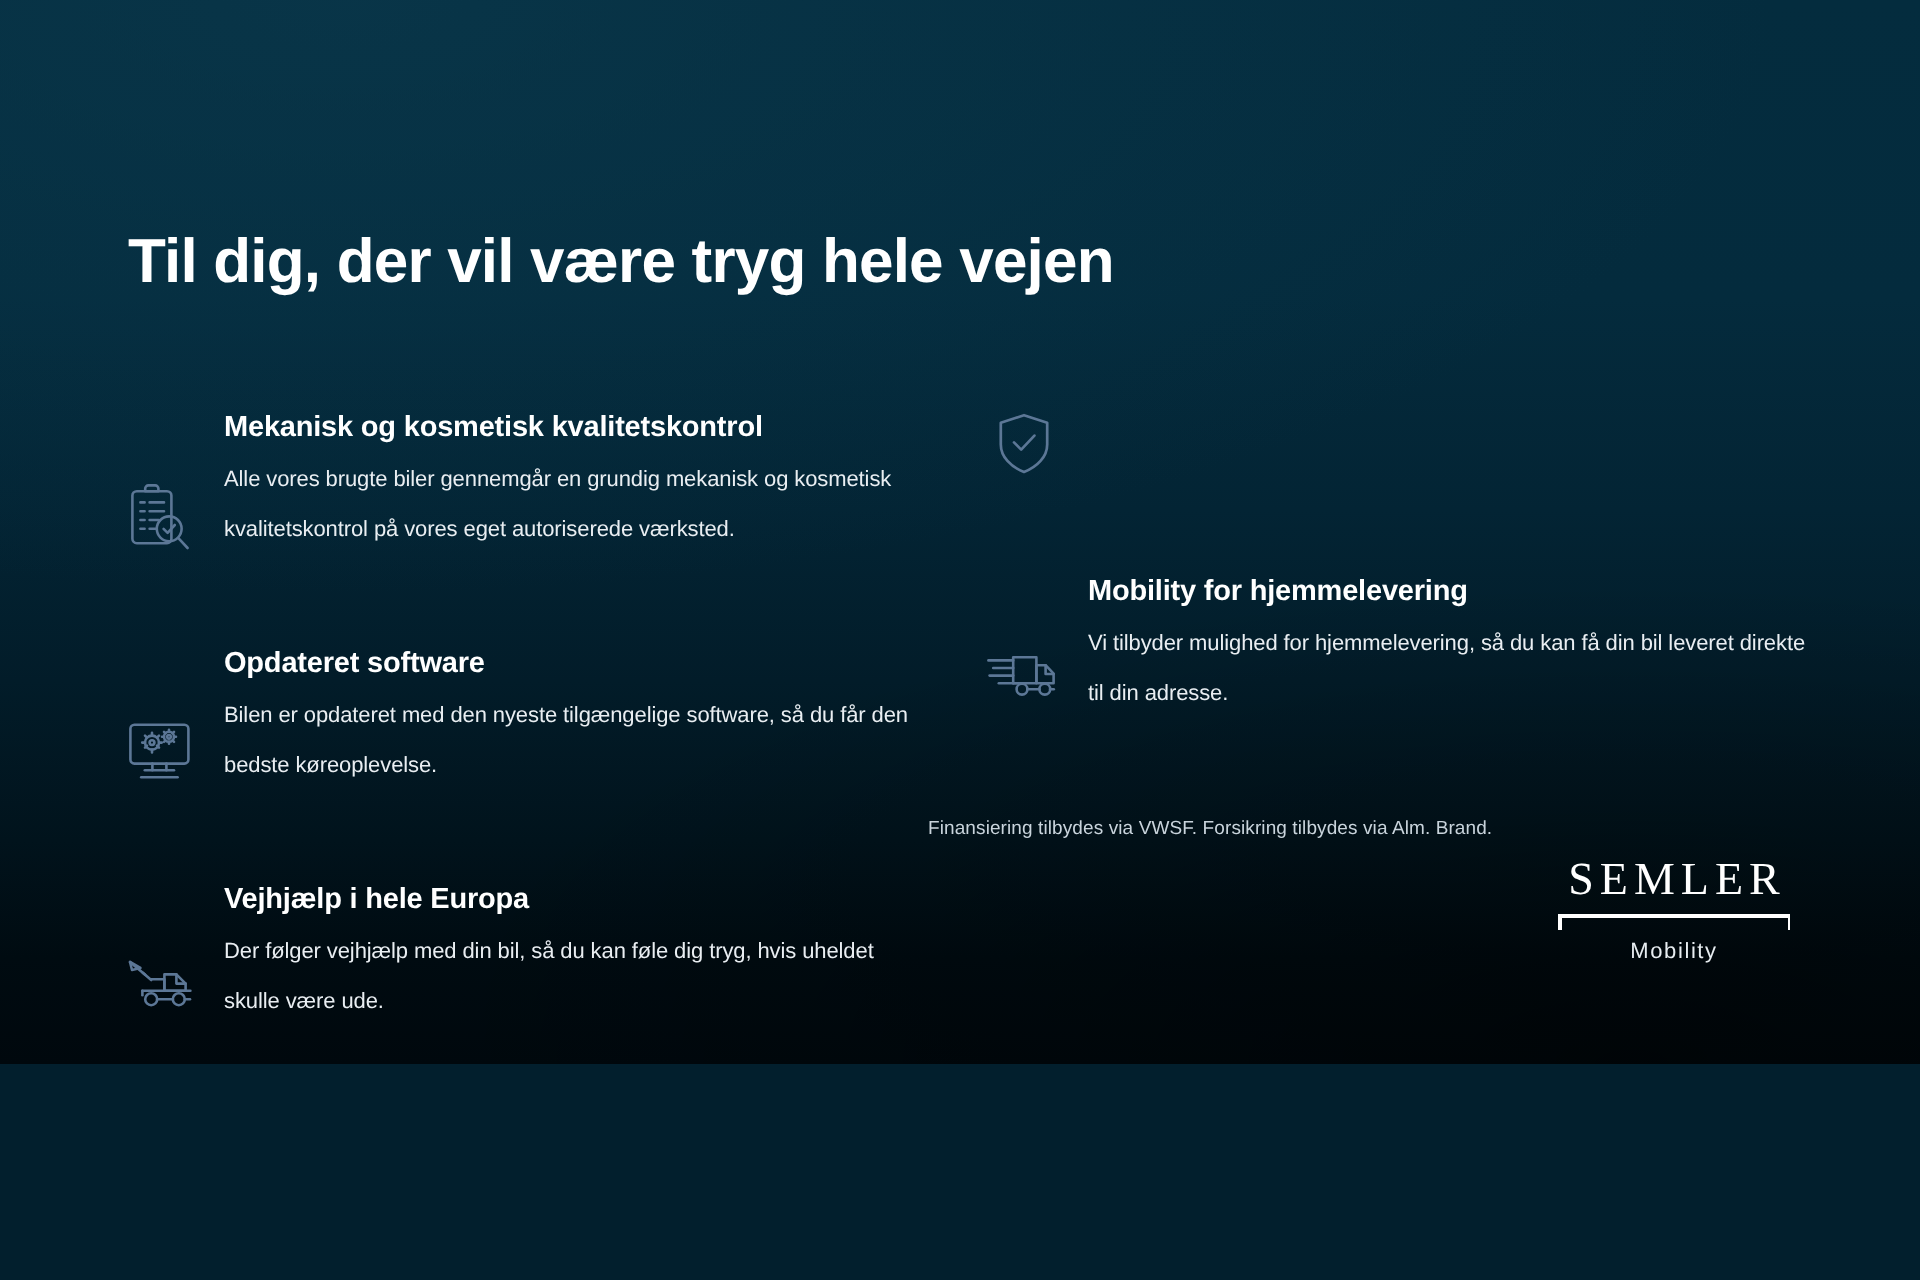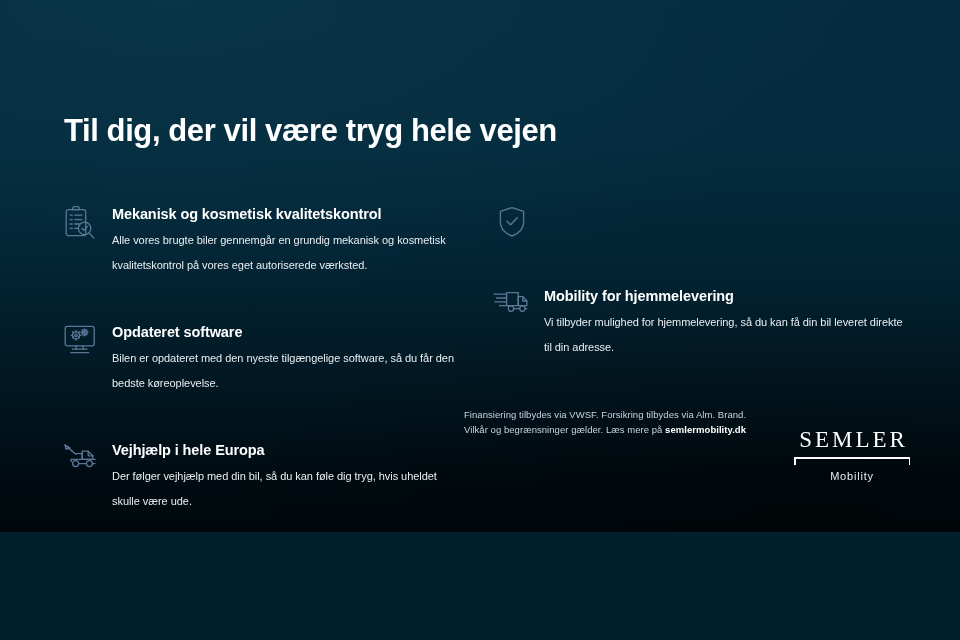--- a/index.html
+++ b/index.html
@@ -59,21 +59,21 @@
     left:56px; top:204px;
     width:860px;
   }
 
   .col { position:absolute; top:0; }
   .col-left  { left:0;   width:400px; }
   .col-right { left:432px; width:420px; }
 
   .feature {
     display:flex;
-    align-items:flex-start;
+    align-items:flex-end;
     margin-bottom:22px;
   }
 
   .feature .ico {
     flex:0 0 48px;
     width:48px;
     height:38px;
     display:flex;
     align-items:flex-start;
     justify-content:center;
@@ -112,21 +112,21 @@
     font-size:9.5px;
     line-height:15px;
     color:#c9d4dc;
     letter-spacing:0.05px;
   }
   .disclaimer b { font-weight:bold; color:#ffffff; }
 
   
   .logo {
     position:absolute;
-    right:48px; bottom:48px;
+    right:63px; bottom:48px;
     width:120px;
     text-align:center;
   }
   .logo-word {
     font-family:"Liberation Serif", serif;
     font-size:23px;
     letter-spacing:3.0px;
     color:#ffffff;
     line-height:26px;
     padding-left:3px;
@@ -273,21 +273,20 @@
           <div class="f-title">Mobility for hjemmelevering</div>
           <div class="f-body">Vi tilbyder mulighed for hjemmelevering, så du kan få din bil leveret direkte til din adresse.</div>
         </div>
       </div>
 
     </div>
   </div>
 
   <div class="disclaimer layer">
     <div>Finansiering tilbydes via VWSF. Forsikring tilbydes via Alm. Brand.</div>
-    <div><span>Vilkår og begrænsninger gælder. Læs mere på </span><b>semlermobility.dk</b></div>
   </div>
 
   <div class="logo layer">
     <div class="logo-word">SEMLER</div>
     <div class="logo-rule">
       <div class="bar"></div>
       <div class="capL"></div>
       <div class="capR"></div>
     </div>
     <div class="logo-sub">Mobility</div>

